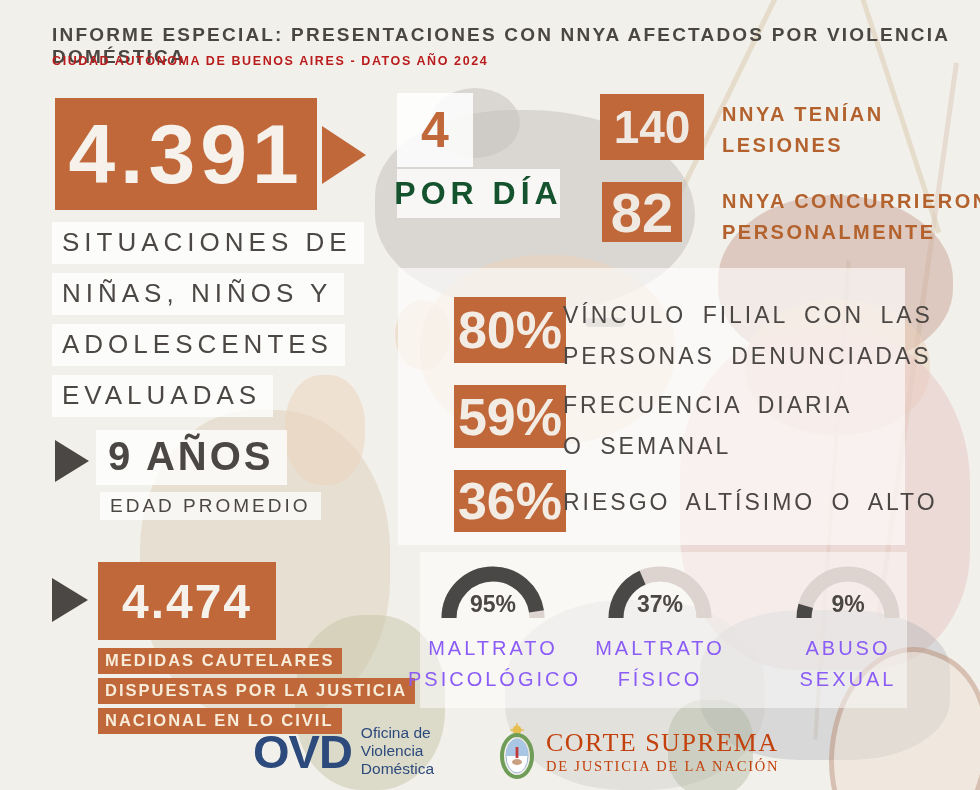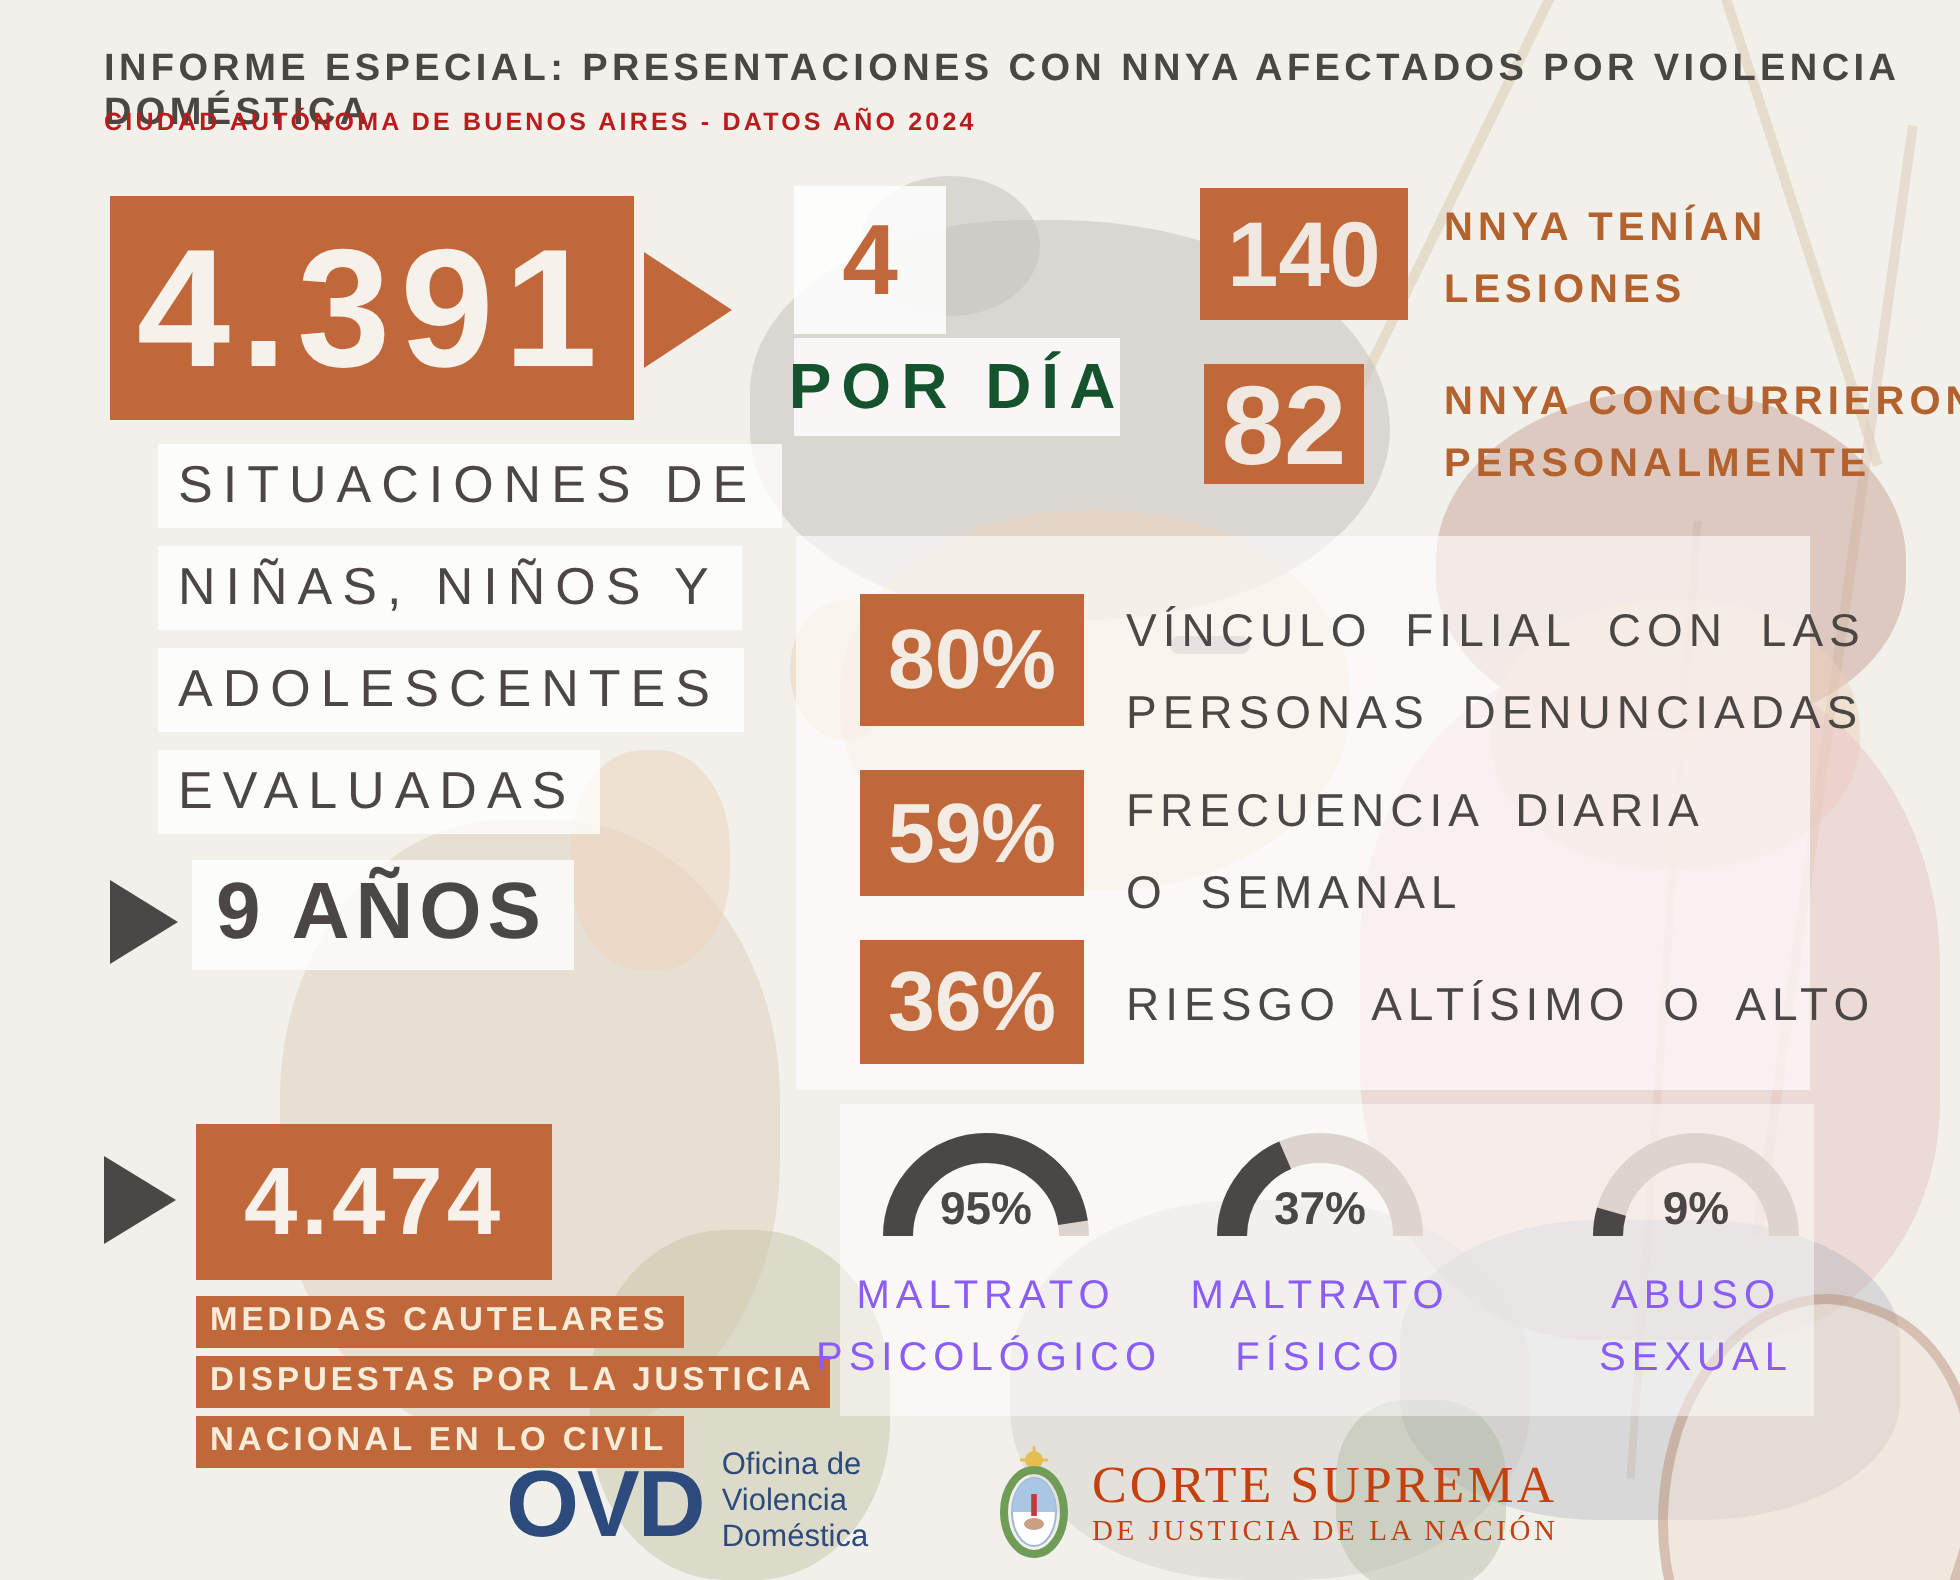--- a/index.html
+++ b/index.html
@@ -17,21 +17,21 @@
   .subtitle{left:52px; top:54px; font-size:12.5px; font-weight:bold; letter-spacing:1.6px; color:#b91c1c;}
 
   
   .big-box{left:55px; top:98px; width:262px; height:112px; background:#c0683a;
     display:flex; align-items:center; justify-content:center;}
   .big-box span{font-size:84px; font-weight:bold; color:#f6f1ea; letter-spacing:5px;}
   .arrow-orange{left:322px; top:126px; width:0; height:0;
     border-left:44px solid #c0683a; border-top:29px solid transparent; border-bottom:29px solid transparent;}
   .situ-lines{left:52px; top:222px;}
   .situ-lines .strip{display:table; background:rgba(255,255,255,.78); padding:5px 12px 6px 10px;
-    margin-bottom:9px; font-size:26px; letter-spacing:5px; color:#4b4744; white-space:nowrap;margin-left:27px;}
+    margin-bottom:9px; font-size:26px; letter-spacing:5px; color:#4b4744; white-space:nowrap;}
 
   
   .tri-dark{width:0;height:0;border-top:21px solid transparent;border-bottom:21px solid transparent;}
   .tri-age{left:55px; top:440px; border-left:34px solid #4b4744;}
   .age-box{left:96px; top:430px; background:rgba(255,255,255,.78); padding:4px 14px 6px 12px;
     font-size:40px; font-weight:bold; letter-spacing:3px; color:#4b4744; white-space:nowrap;}
   .age-sub{left:100px; top:492px; background:rgba(255,255,255,.7); padding:3px 10px;
     font-size:19px; letter-spacing:3px; color:#4b4744; white-space:nowrap;}
 
   
@@ -46,21 +46,21 @@
     color:#efe9e2; font-weight:bold;}
   .ss1{left:600px; top:94px; width:104px; height:66px; font-size:46px;}
   .ss2{left:602px; top:182px; width:80px; height:60px; font-size:56px;}
   .ss-label{font-size:20px; font-weight:bold; color:#b3622e; letter-spacing:2.5px; line-height:31px; white-space:nowrap;}
   .ssl1{left:722px; top:99px;}
   .ssl2{left:722px; top:186px;}
 
   
   .stats-panel{left:398px; top:268px; width:507px; height:277px; background:rgba(255,255,255,.62);}
   .pct-box{position:absolute; background:#c0683a; display:flex; align-items:center; justify-content:center;
-    color:#f3ece4; font-weight:bold; font-size:42px;}
+    color:#f3ece4; font-weight:bold; font-size:52px;margin-left:24px;}
   .pb1{left:32px; top:29px; width:112px; height:66px;}
   .pb2{left:32px; top:117px; width:112px; height:63px;}
   .pb3{left:32px; top:202px; width:112px; height:62px;}
   .pct-label{position:absolute; font-size:23px; color:#4b4744; letter-spacing:3px; line-height:41px;
     word-spacing:7px; white-space:nowrap;}
   .pl1{left:165px; top:27px;}
   .pl2{left:165px; top:117px;}
   .pl3{left:165px; top:214px;}
 
   
@@ -127,20 +127,21 @@
   <div class="layer arrow-orange"></div>
   <div class="layer situ-lines">
     <div class="strip">SITUACIONES DE</div>
     <div class="strip">NIÑAS, NIÑOS Y</div>
     <div class="strip">ADOLESCENTES</div>
     <div class="strip">EVALUADAS</div>
   </div>
 
   <div class="layer tri-dark tri-age"></div>
   <div class="layer age-box">9 AÑOS</div>
+  <div class="layer age-sub">EDAD PROMEDIO</div>
 
   <div class="layer pd-num">4</div>
   <div class="layer pd-label">POR DÍA</div>
 
   <div class="layer ss-box ss1">140</div>
   <div class="layer ss-label ssl1">
     <div>NNYA TENÍAN</div>
     <div>LESIONES</div>
   </div>
   <div class="layer ss-box ss2">82</div>

